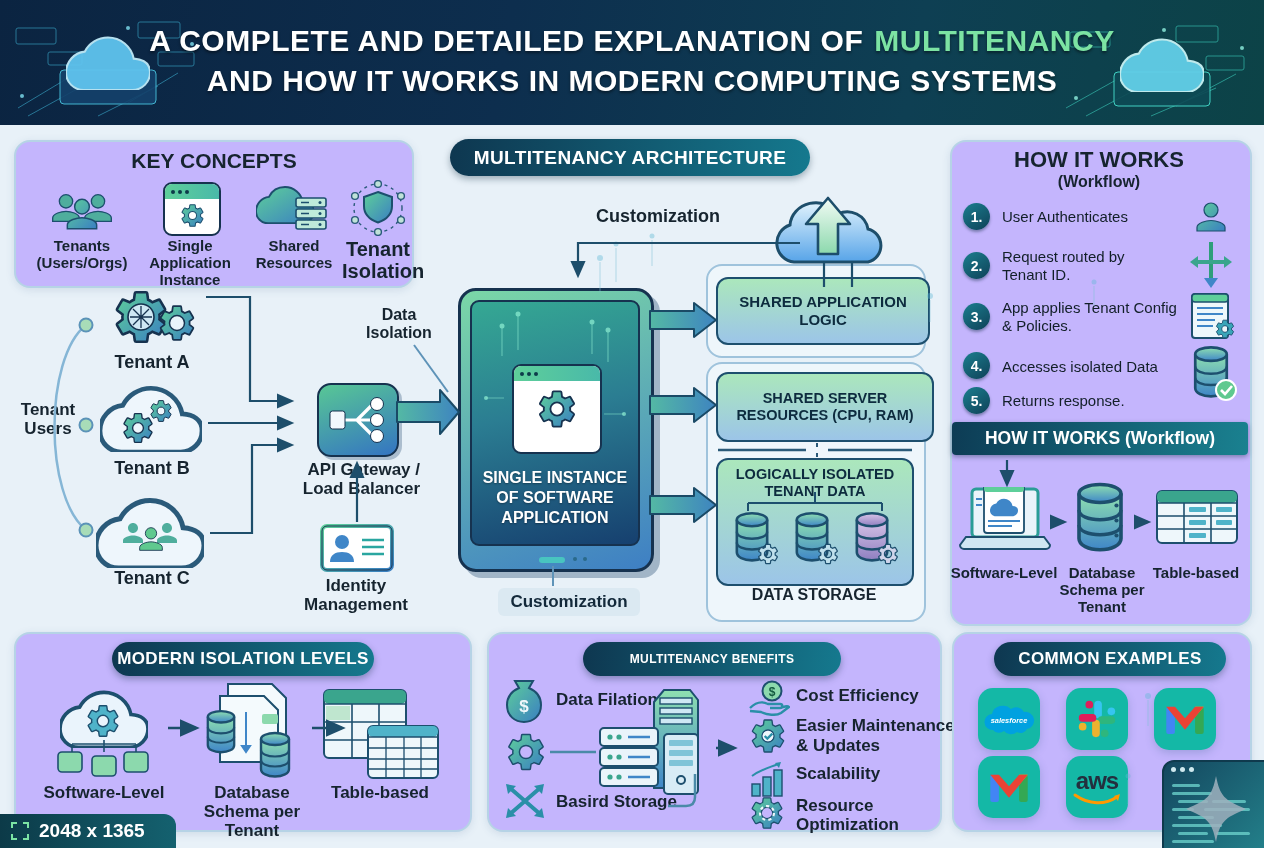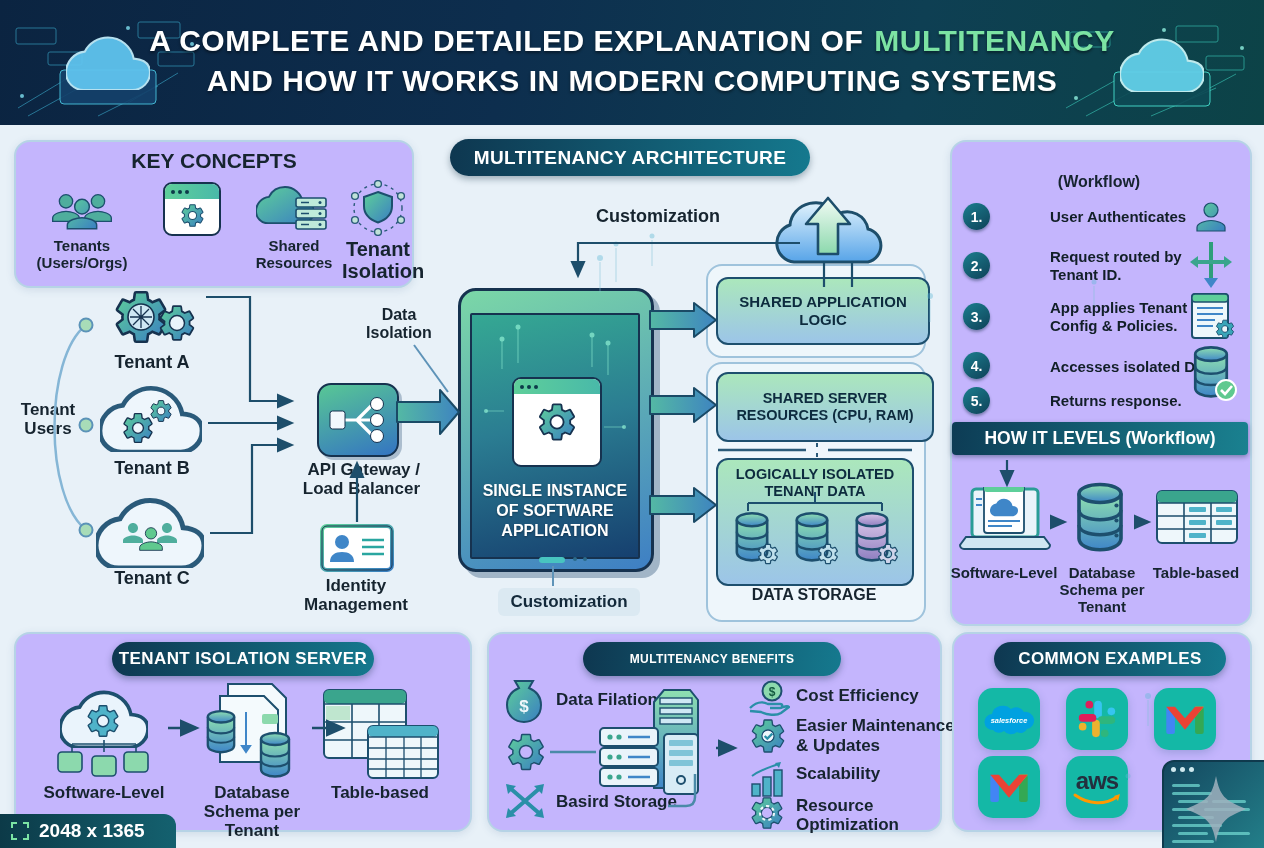--- a/index.html
+++ b/index.html
@@ -22,34 +22,34 @@
         box-shadow:0 3px 7px rgba(10,40,60,.35);letter-spacing:.4px;}
   .gbox{background:linear-gradient(180deg,#abe7bc,#9cc5e8);border:2px solid #1d4f6e;
         border-radius:12px;color:#0d2b3e;font-weight:800;display:flex;align-items:center;
         justify-content:center;text-align:center;line-height:1.18;}
   .lbl{font-weight:700;color:#16242f;text-align:center;line-height:1.12;}
   .subcontainer{background:#eef6fb;border:2px solid #9fc3dc;border-radius:16px;}
   
   .tablet{left:458px;top:288px;width:190px;height:278px;border-radius:18px;
     background:linear-gradient(160deg,#7bd7a7,#3e7fc4);border:3px solid #16324f;
     box-shadow:6px 6px 0 rgba(30,70,110,.35);}
-  .tscreen{left:9px;top:22px;width:166px;height:242px;border-radius:2px;
+  .tscreen{left:9px;top:9px;width:166px;height:242px;border-radius:9px;
     background:linear-gradient(168deg,#35a893 0%,#2b7d92 45%,#16406f 100%);
     border:2px solid #16324f;}
   .appwin{background:#fff;border:2px solid #16324f;border-radius:9px;overflow:hidden;}
   .appwin .bar{height:15px;background:linear-gradient(90deg,#5ecf9a,#49b9a9);
     display:flex;align-items:center;gap:3px;padding-left:6px;}
   .appwin .dot{width:4px;height:4px;border-radius:50%;background:#0d3b4a;}
   .tablet-text{color:#fff;font-weight:800;font-size:16px;text-align:center;line-height:1.25;
     text-shadow:0 1px 2px rgba(0,0,0,.35);}
   
   .stepnum{width:27px;height:27px;border-radius:50%;color:#fff;font-weight:800;font-size:14px;
     background:linear-gradient(145deg,#1b7f8f,#0f4158);display:flex;align-items:center;
     justify-content:center;box-shadow:0 2px 3px rgba(10,40,60,.4);}
-  .steptext{font-size:15px;font-weight:700;color:#121f28;line-height:1.18;margin-left:48px;}
+  .steptext{font-size:15px;font-weight:400;color:#121f28;line-height:1.18;}
   .darkbanner{background:linear-gradient(95deg,#0d3c55,#1a8190);color:#fff;font-weight:800;
     display:flex;align-items:center;justify-content:center;border-radius:4px;
     box-shadow:0 2px 5px rgba(10,40,60,.4);}
   
   .tile{width:62px;height:62px;background:#14b8a6;border-radius:15px;
     box-shadow:0 3px 8px rgba(50,90,130,.25);display:flex;align-items:center;justify-content:center;}
   
   .badge{left:0;top:814px;width:176px;height:34px;border-radius:0 12px 0 0;
     background:linear-gradient(90deg,#0c3a48,#14616f);display:flex;align-items:center;
     gap:9px;padding-left:10px;box-sizing:border-box;color:#fff;font-weight:800;font-size:19px;}
@@ -197,20 +197,21 @@
         <circle cx="28" cy="4" r="3.4"></circle>
           <circle cx="28" cy="52" r="3.4"></circle>
           <circle cx="5" cy="16" r="3.4"></circle>
           <circle cx="51" cy="16" r="3.4"></circle>
           <circle cx="5" cy="40" r="3.4"></circle>
           <circle cx="51" cy="40" r="3.4"></circle>
       </g>
       <path d="M28 12 L42 17 v9 c0 8-5.5 13.5-14 16.5 C19.5 39.5 14 34 14 26 v-9 z" fill="url(#gTeal)" stroke="#1d4f6e" stroke-width="2"></path>
     </svg>
     <div class="abs lbl" style="left:14px;top:96px;width:104px;font-size:15px;">Tenants (Users/Orgs)</div>
+    <div class="abs lbl" style="left:112px;top:96px;width:124px;font-size:15px;">Single Application Instance</div>
     <div class="abs lbl" style="left:238px;top:96px;width:80px;font-size:15px;">Shared Resources</div>
     <div class="abs lbl" style="left:326px;top:96px;width:72px;font-size:20px;">Tenant Isolation</div>
   </div>
 
   <div class="abs pill" style="left:450px;top:139px;width:360px;height:37px;font-size:19px;">MULTITENANCY ARCHITECTURE</div>
 
   <div class="abs lbl" style="left:8px;top:400px;width:80px;font-size:17px;">Tenant Users</div>
 
   <svg class="abs" style="left:104px;top:286px" width="100" height="66" viewBox="0 0 100 66">
     <use href="#i-gear" x="6" y="0" width="62" height="62" fill="url(#gTeal)" stroke="#16324f" stroke-width="1"></use>
@@ -316,20 +317,21 @@
     <use href="#i-db" x="4" y="2" width="40" height="52" fill="url(#dbGrad)"></use>
     <use href="#i-db" x="64" y="2" width="40" height="52" fill="url(#dbGrad)"></use>
     <use href="#i-db" x="124" y="2" width="40" height="52" fill="url(#dbGradP)"></use>
     <use href="#i-gear" x="28" y="34" width="24" height="24" fill="#bfe0ec" stroke="#1d4f6e" stroke-width="1.2"></use>
     <use href="#i-gear" x="88" y="34" width="24" height="24" fill="#bfe0ec" stroke="#1d4f6e" stroke-width="1.2"></use>
     <use href="#i-gear" x="148" y="34" width="24" height="24" fill="#cfd4ea" stroke="#1d4f6e" stroke-width="1.2"></use>
   </svg>
   <div class="abs lbl" style="left:706px;top:586px;width:216px;font-size:16px;font-weight:800;">DATA STORAGE</div>
 
   <div class="abs panel" style="left:950px;top:140px;width:298px;height:482px;"></div>
+  <div class="abs lbl" style="left:960px;top:148px;width:278px;font-size:22px;font-weight:800;">HOW IT WORKS</div>
   <div class="abs lbl" style="left:960px;top:173px;width:278px;font-size:16px;">(Workflow)</div>
 
   <div class="abs stepnum" style="left:963px;top:203px;">1.</div>
   <div class="abs steptext" style="left:1002px;top:208px;width:180px;">User Authenticates</div>
   <div class="abs stepnum" style="left:963px;top:252px;">2.</div>
   <div class="abs steptext" style="left:1002px;top:248px;width:170px;">Request routed by Tenant ID.</div>
   <div class="abs stepnum" style="left:963px;top:303px;">3.</div>
   <div class="abs steptext" style="left:1002px;top:299px;width:175px;">App applies Tenant Config &amp; Policies.</div>
   <div class="abs stepnum" style="left:963px;top:352px;">4.</div>
   <div class="abs steptext" style="left:1002px;top:358px;width:190px;">Accesses isolated Data</div>
@@ -355,21 +357,21 @@
     <rect x="2" y="2" width="36" height="8" rx="3" fill="#5ecf9a" stroke="#1d4f6e" stroke-width="1.4"></rect>
     <path d="M7 16 h26 M7 22 h26 M7 28 h18 M7 34 h16" stroke="#3f86c8" stroke-width="2"></path>
     <use href="#i-gear" x="24" y="26" width="22" height="22" fill="#3aa5b8" stroke="#1d4f6e" stroke-width="1"></use>
   </svg>
   <svg class="abs" style="left:1188px;top:344px" width="50" height="60" viewBox="0 0 50 60">
     <use href="#i-db" x="2" y="0" width="42" height="54" fill="url(#dbGrad)"></use>
     <circle cx="38" cy="46" r="10" fill="#5fc98f" stroke="#fff" stroke-width="2"></circle>
     <path d="M33 46 l4 4 l7 -8" stroke="#fff" stroke-width="2.6" fill="none"></path>
   </svg>
 
-  <div class="abs darkbanner" style="left:952px;top:422px;width:296px;height:33px;font-size:17.5px;">HOW IT LEVELS (Workflow)</div>
+  <div class="abs darkbanner" style="left:952px;top:422px;width:296px;height:33px;font-size:17.5px;">HOW IT WORKS (Workflow)</div>
 
   <svg class="abs" style="left:958px;top:487px" width="94" height="64" viewBox="0 0 94 64">
     <rect x="14" y="2" width="66" height="48" rx="4" fill="#eaf4fa" stroke="#2a9d96" stroke-width="3"></rect>
     <rect x="26" y="-2" width="40" height="48" rx="3" fill="#fff" stroke="#1d4f6e" stroke-width="1.8"></rect>
     <rect x="26" y="-2" width="40" height="7" rx="3" fill="#5ecf9a"></rect>
     <use href="#i-cloud" x="32" y="10" width="28" height="20" fill="#3f86c8"></use>
     <path d="M30 34 h32 M30 39 h24 M18 12 h6 M18 18 h6" stroke="#3f86c8" stroke-width="2"></path>
     <path d="M8 50 h78 l6 8 a4 4 0 0 1 -4 4 H6 a4 4 0 0 1 -4 -4 z" fill="#cfe6f2" stroke="#1d4f6e" stroke-width="2"></path>
   </svg>
   <svg class="abs" style="left:1072px;top:480px" width="56" height="72" viewBox="0 0 36 48">
@@ -390,21 +392,21 @@
         <rect x="33" y="30" width="17" height="5" rx="1"></rect>
         <rect x="60" y="30" width="16" height="5" rx="1"></rect>
         <rect x="33" y="43" width="17" height="5" rx="1"></rect>
       </g>
   </svg>
   <div class="abs lbl" style="left:948px;top:565px;width:112px;font-size:15px;">Software-Level</div>
   <div class="abs lbl" style="left:1058px;top:565px;width:88px;font-size:15px;">Database Schema per Tenant</div>
   <div class="abs lbl" style="left:1146px;top:565px;width:100px;font-size:15px;">Table-based</div>
 
   <div class="abs panel" style="left:14px;top:632px;width:454px;height:196px;"></div>
-  <div class="abs pill" style="left:112px;top:642px;width:262px;height:34px;font-size:17px;">TENANT ISOLATION SERVER</div>
+  <div class="abs pill" style="left:112px;top:642px;width:262px;height:34px;font-size:17px;">MODERN ISOLATION LEVELS</div>
   <svg class="abs" style="left:48px;top:688px" width="112" height="90" viewBox="0 0 112 90">
     <use href="#i-cloud" x="12" y="0" width="88" height="60" fill="#eaf4fc" stroke="#1d4f6e" stroke-width="1"></use>
     <use href="#i-gear" x="36" y="14" width="38" height="38" fill="#4fb3c9" stroke="#1d4f6e" stroke-width=".9"></use>
     <path d="M56 52 v12 M24 56 v8 M88 56 v8 M24 56 h64" stroke="#1d4f6e" stroke-width="1.6" fill="none"></path>
     <g fill="#8cd9ad" stroke="#1d4f6e" stroke-width="1.6">
       <rect x="10" y="64" width="24" height="20" rx="4"></rect>
         <rect x="44" y="68" width="24" height="20" rx="4"></rect>
         <rect x="76" y="64" width="24" height="20" rx="4"></rect>
     </g>
   </svg>

